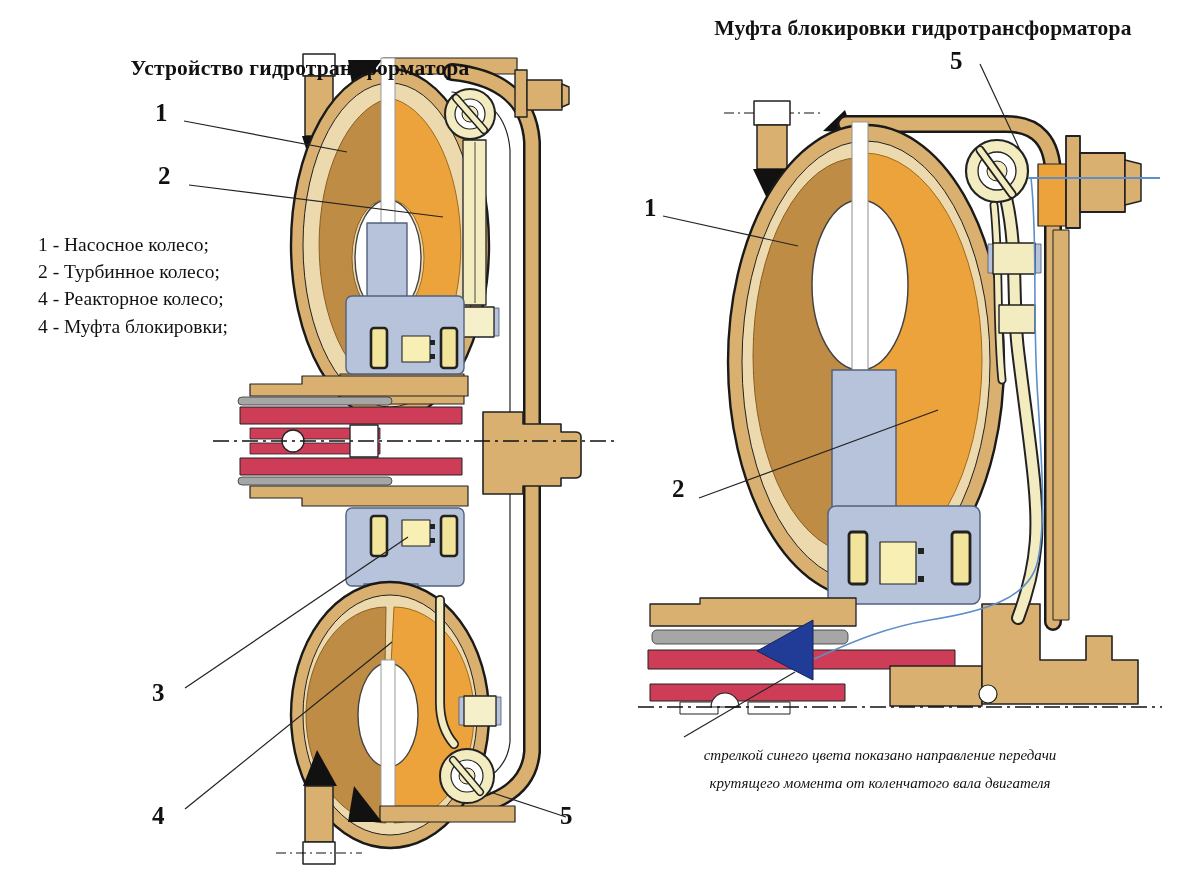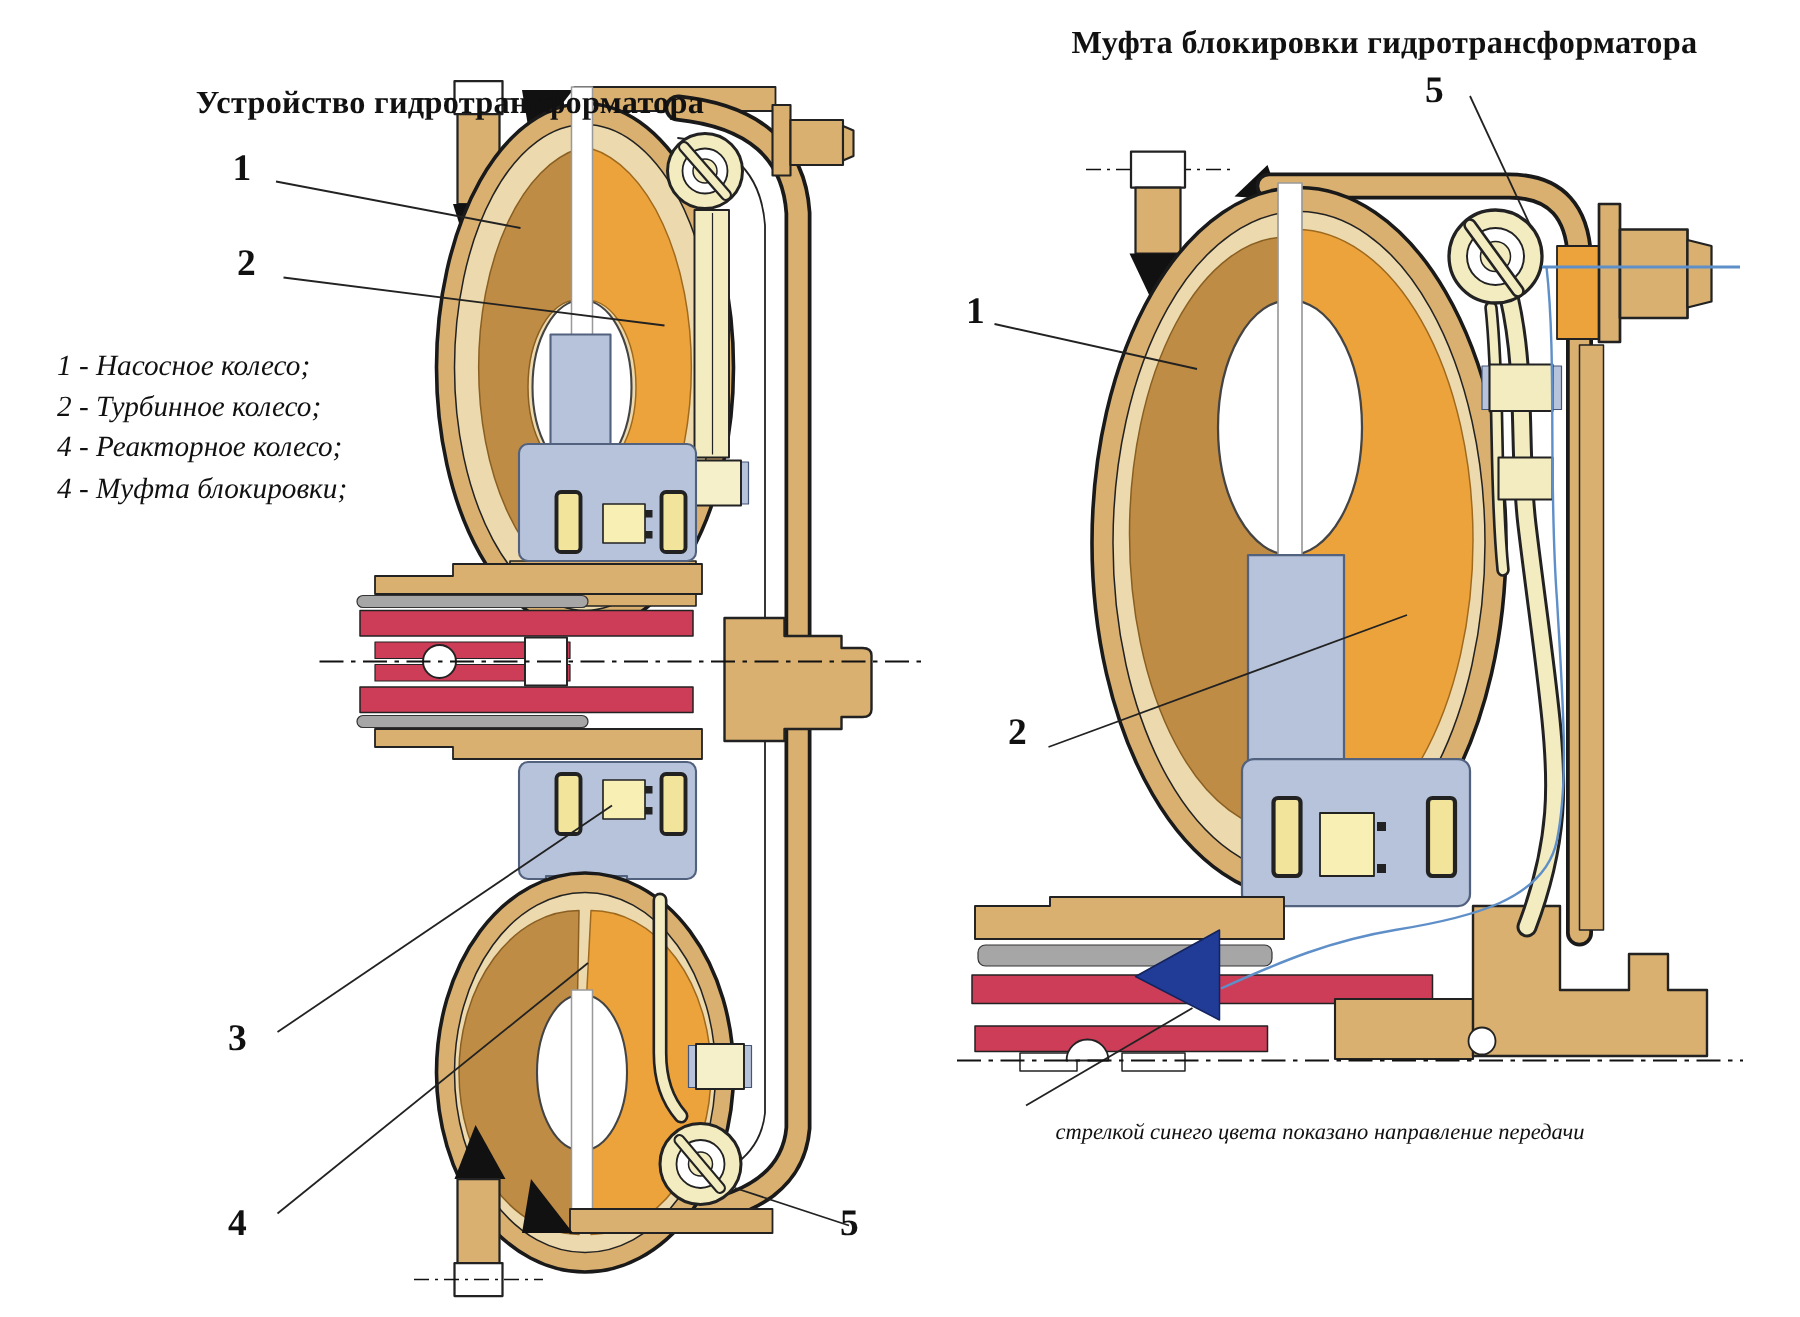--- a/index.html
+++ b/index.html
@@ -9,21 +9,21 @@
     --shaft-gray:#a6a6a6; --arrow-navy:#203c96; --link-blue:#5f8fc8;
     --outline:#1a1a1a;
   }
   html,body{margin:0;padding:0;background:#fff;}
   #stage{position:relative;width:1200px;height:878px;background:#ffffff;overflow:hidden;
          font-family:"Liberation Serif","DejaVu Serif",serif;color:#111;}
   #drawing{position:absolute;left:0;top:0;}
   .title{position:absolute;font-weight:700;font-size:21.5px;text-align:center;letter-spacing:.2px;}
   #left-title{left:40px;top:8px;width:520px;margin-top:48px;}
   #right-title{left:648px;top:16px;width:550px;}
-  #legend{position:absolute;left:38px;top:231px;font-size:19.5px;line-height:27.2px;white-space:nowrap;font-style:italic;}
+  #legend{position:absolute;left:38px;top:231px;font-size:19.5px;line-height:27.2px;white-space:nowrap;}
   .callout{position:absolute;font-weight:700;font-size:25px;line-height:1;}
   #caption{position:absolute;left:618px;top:741px;width:524px;text-align:center;
            font-style:italic;font-size:15px;line-height:28px;}
 </style>
 </head>
 <body>
 
 <div id="stage">
 
   <svg id="drawing" width="1200" height="878" viewBox="0 0 1200 878">
@@ -251,14 +251,15 @@
   <div class="callout" style="left:152px;top:680px">3</div>
   <div class="callout" style="left:152px;top:803px">4</div>
   <div class="callout" style="left:560px;top:803px">5</div>
 
   <div class="callout" style="left:644px;top:195px">1</div>
   <div class="callout" style="left:672px;top:476px">2</div>
   <div class="callout" style="left:950px;top:48px">5</div>
 
   <div id="caption">
     <div>стрелкой синего цвета показано направление передачи</div>
+    <div>крутящего момента от коленчатого вала двигателя</div>
   </div>
 </div>
 
 </body></html>

